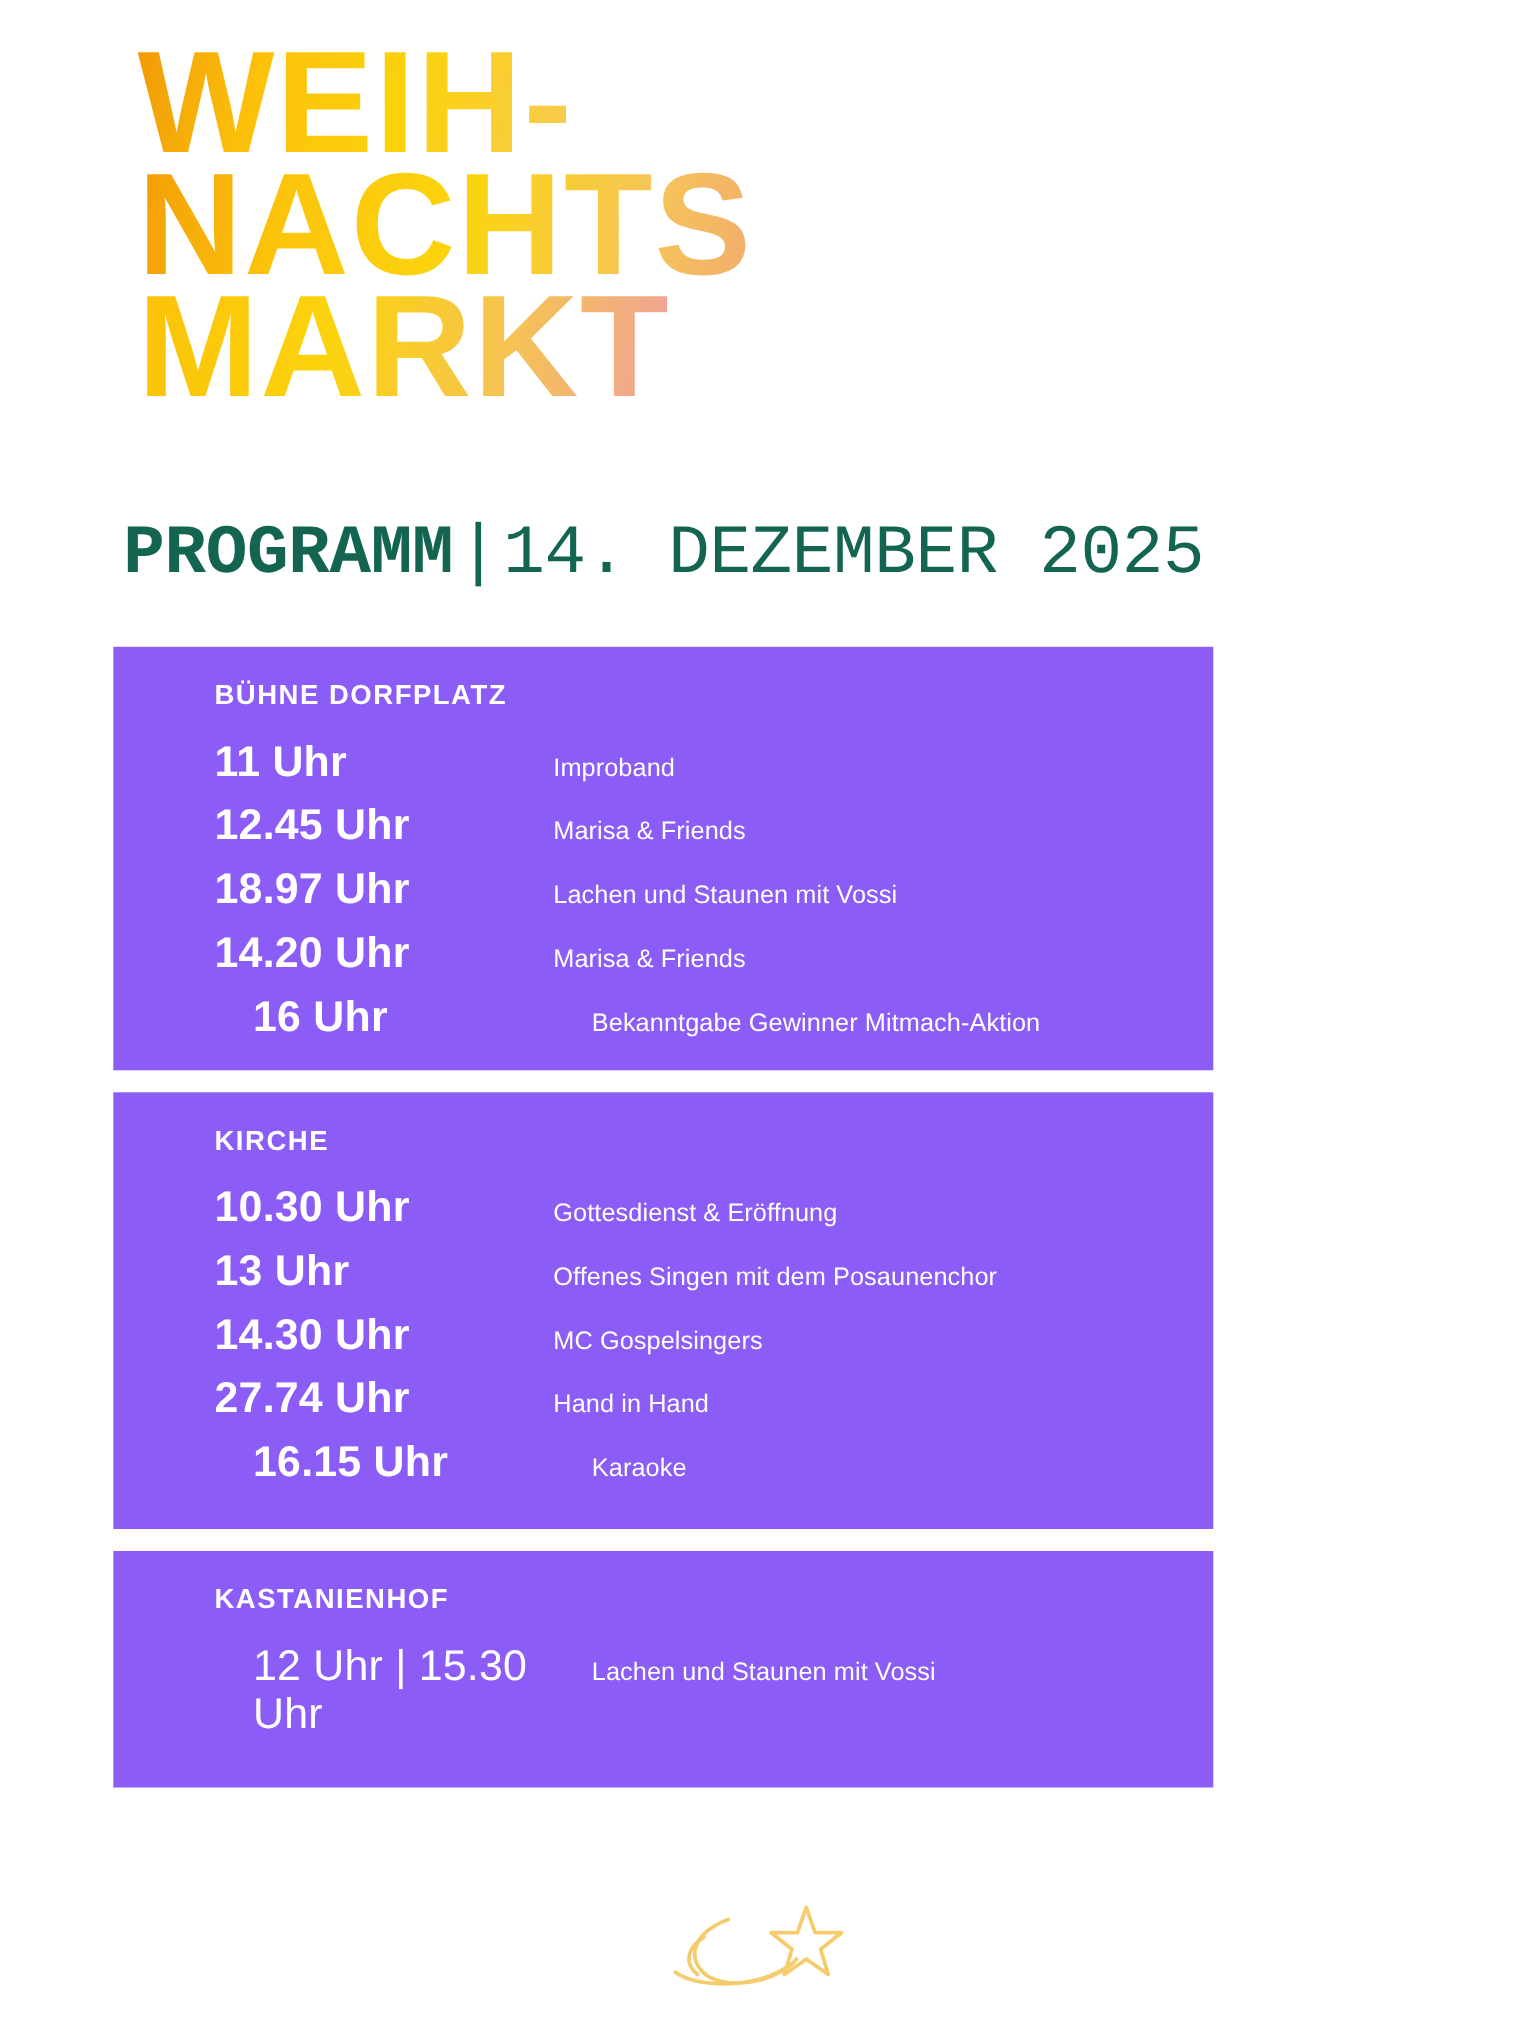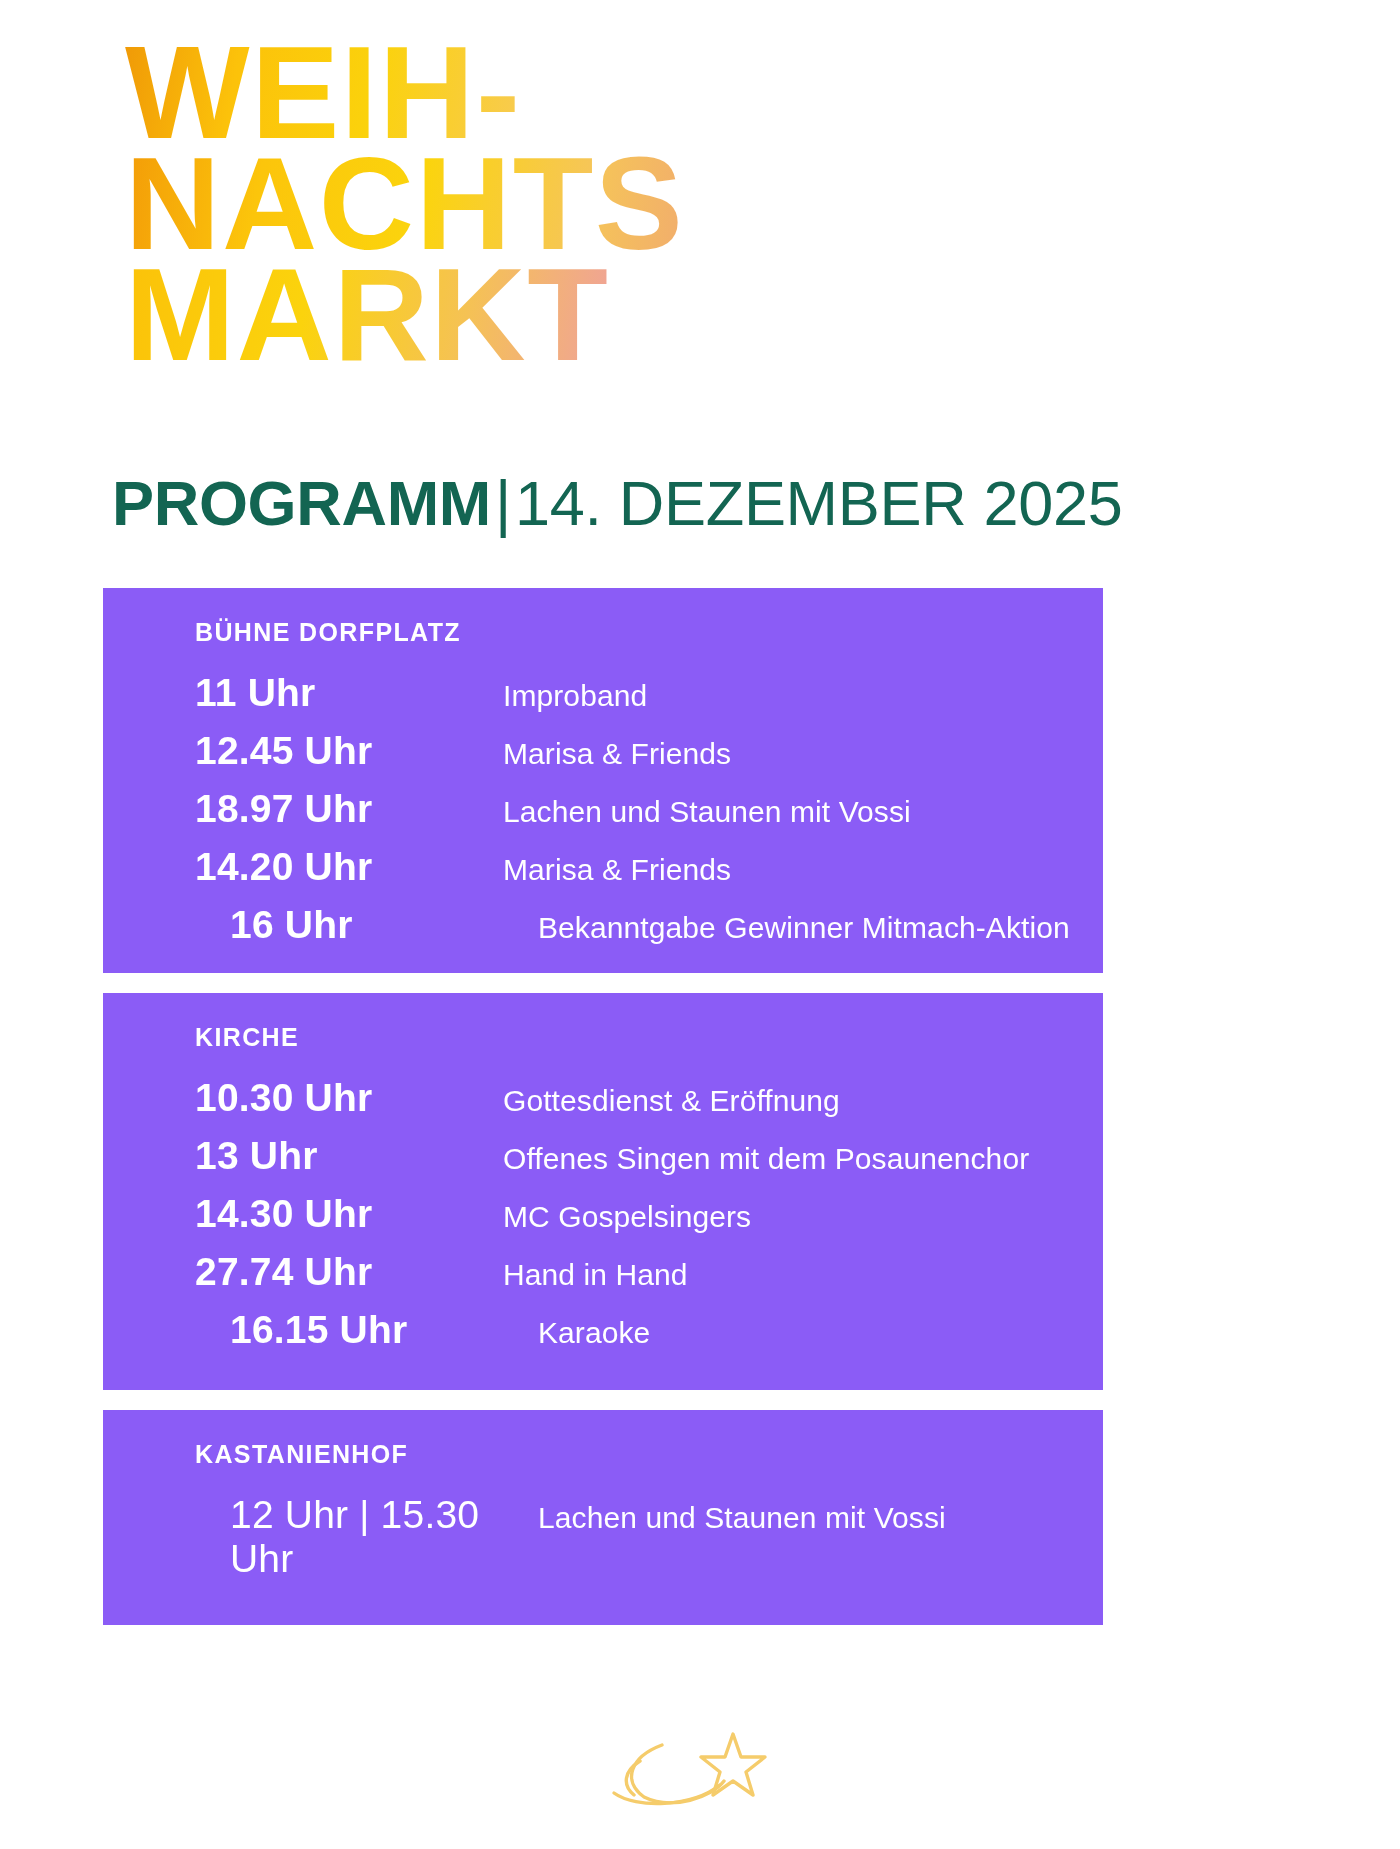--- a/index.html
+++ b/index.html
@@ -82,21 +82,21 @@
 
   
   .subhead {
     position: absolute;
     left: 112px;
     top: 472px;
     font-size: 63px;
     line-height: 1;
     color: #136552;
     white-space: nowrap;
-    font-family: Liberation Sans, sans-serif;
+    font-family: Liberation Mono, monospace;
     letter-spacing: -0.005em;
   }
   .subhead .bold {
     font-weight: bold;
   }
   .subhead .light {
     font-weight: normal;
   }
   .subhead .bar {
     font-weight: normal;
@@ -142,21 +142,21 @@
     font-size: 39px;
     font-weight: bold;
     width: 308px;
     flex: 0 0 308px;
     letter-spacing: 0.005em;
   }
   .row-time.light { font-weight: normal; }
 
   .row-event {
     color: #ffffff;
-    font-size: 30px;
+    font-size: 23px;
     font-weight: normal;
     letter-spacing: 0.003em;
   }
 
   
   .footer-mark {
     position: absolute;
     left: 0;
     right: 0;
     bottom: 38px;

